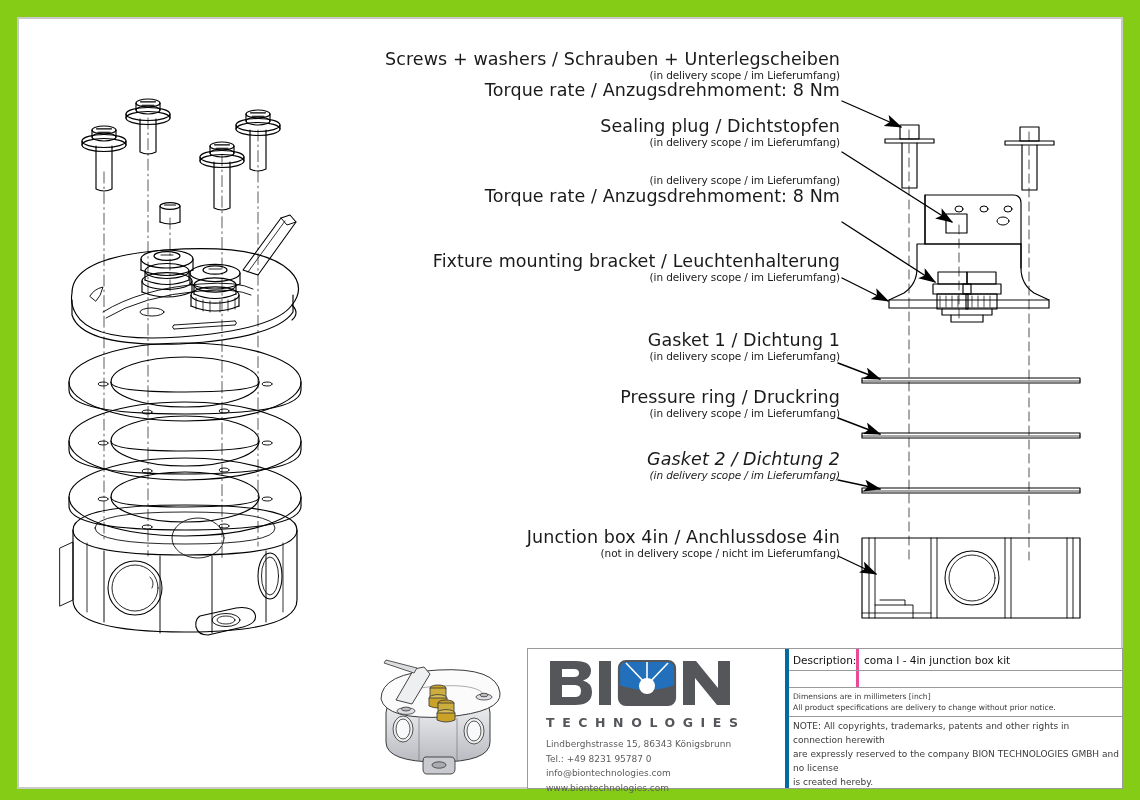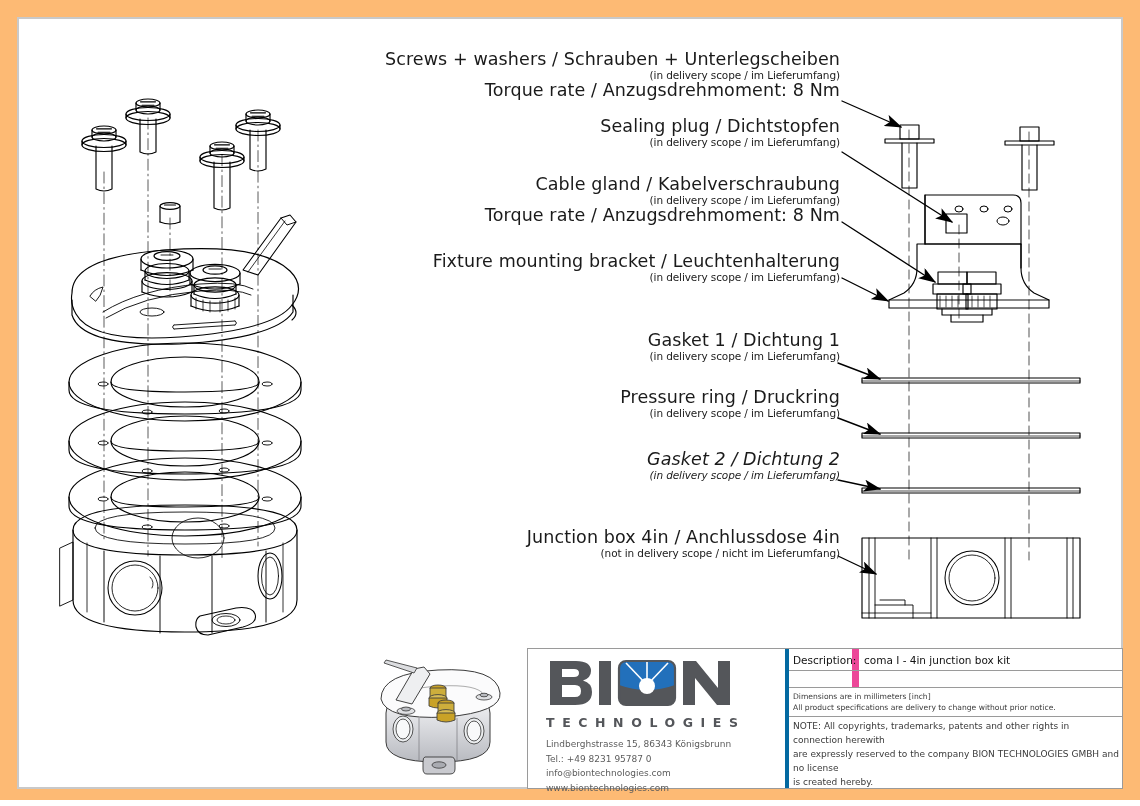--- a/index.html
+++ b/index.html
@@ -6,21 +6,21 @@
   html, body { margin:0; padding:0; }
   body {
     width:1140px; height:806px;
     background:#ffffff;
     font-family:"Liberation Sans", sans-serif;
     overflow:hidden;
     position:relative;
   }
   #sheet {
     position:absolute; left:0; top:0; width:1140px; height:800px;
-    background:#fdba74;
+    background:#84cc16;
   }
   #frame {
     position:absolute; left:17px; top:17px;
     width:1106px; height:772px;
     border:2px solid #c9c9c9;
     background:#fff;
   }
   svg.layer { position:absolute; left:0; top:0; width:1140px; height:806px; overflow:visible; }
 
   
@@ -58,21 +58,21 @@
     margin-left:8px; margin-top:7px;
     font-family:"DejaVu Sans", sans-serif;
     font-size:9px; color:#5c5c5c; line-height:1.62;
   }
   #tb-right { position:absolute; left:261px; top:0; width:334px; height:139px; }
   .tb-row { position:relative; border-bottom:1px solid #9a9a9a; width:100%; }
   .tb-row.r1, .tb-row.r2 { height:22px; }
   .tb-row.r3 { height:17px; }
   .tb-key {
     position:absolute; left:0; top:0; width:70px; height:100%;
-    border-right:7px solid #ec4899;
+    border-right:3px solid #ec4899;
     font-family:"DejaVu Sans", sans-serif; font-size:10.5px; color:#111;
     display:flex; align-items:center; padding-left:4px;
   }
   .tb-val {
     position:absolute; left:70px; top:0; right:12px; height:100%;
     font-family:"DejaVu Sans", sans-serif; font-size:10.5px; color:#111;
     display:flex; align-items:center; padding-left:5px;
   }
   .tb-note {
     font-family:"DejaVu Sans", sans-serif; font-size:7.6px; color:#3a3a3a;
@@ -423,21 +423,20 @@
     <div class="sub">(in delivery scope / im Lieferumfang)</div>
     <div class="main">Torque rate / Anzugsdrehmoment: 8 Nm</div>
   </div>
 
   <div class="callout" style="left:380px; top:117px; width:460px;">
     <div class="main">Sealing plug / Dichtstopfen</div>
     <div class="sub">(in delivery scope / im Lieferumfang)</div>
   </div>
 
   <div class="callout" style="left:330px; top:175px; width:510px;">
-    <div class="main">Cable gland / Kabelverschraubung</div>
     <div class="sub">(in delivery scope / im Lieferumfang)</div>
     <div class="main">Torque rate / Anzugsdrehmoment: 8 Nm</div>
   </div>
 
   <div class="callout" style="left:330px; top:252px; width:510px;">
     <div class="main">Fixture mounting bracket  / Leuchtenhalterung</div>
     <div class="sub">(in delivery scope / im Lieferumfang)</div>
   </div>
 
   <div class="callout" style="left:440px; top:331px; width:400px;">

